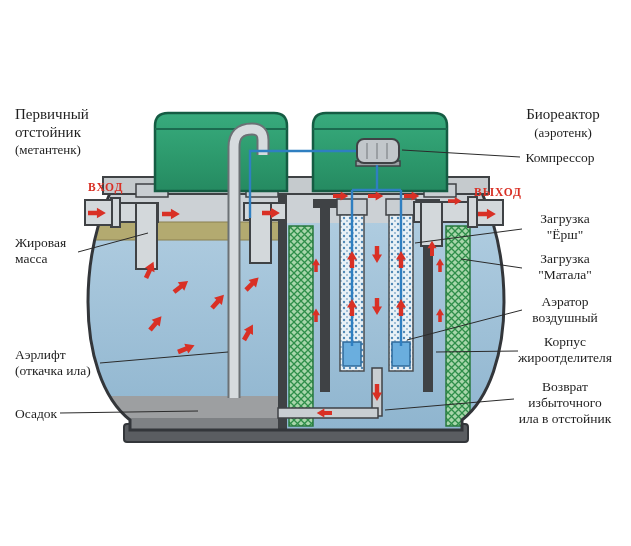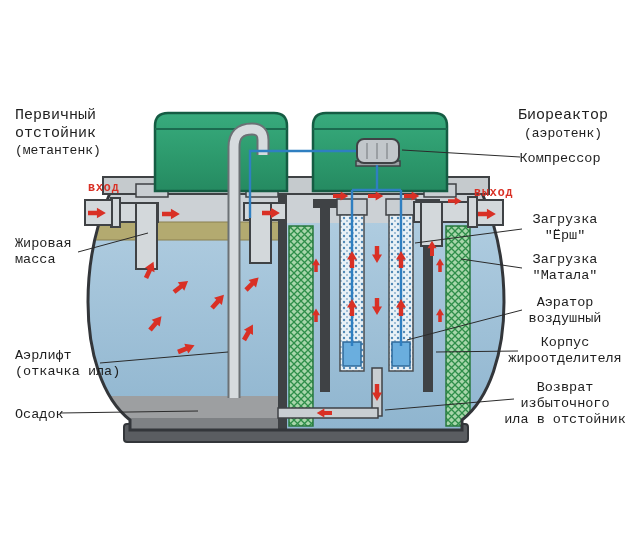--- a/index.html
+++ b/index.html
@@ -1,17 +1,17 @@
 <!DOCTYPE html>
 <html style="--arrow_red: #d93025; --cover_green: #2fa273; --cover_green_dark: #155c43; --water_blue: #a3c4da; --matala_green: #a8d6ab; --matala_line_green: #2f8f4a; --fat_olive: #b3aa70; --sediment_gray: #9d9fa1; --pipe_gray: #d3d8db; --metal_dark: #3f4245; --air_line_blue: #2f7fc1; --text_dark: #1e1e1e;"><head>
 <meta charset="utf-8">
 <style>
   html,body{margin:0;padding:0;background:#fff;}
   .stage{position:relative;width:631px;height:546px;background:#fff;overflow:hidden;
-         font-family:Liberation Mono, monospace;}
+         font-family:Liberation Serif, serif;}
   svg{display:block;}
   .title{font-size:15px;fill:var(--text_dark,#1e1e1e);}
   .lbl{font-size:13.5px;fill:var(--text_dark,#1e1e1e);}
   .small{font-size:13px;}
   .flow-lbl{font-size:11.5px;font-weight:bold;letter-spacing:1px;fill:var(--arrow_red,#d93025);}
   .arrow{fill:var(--arrow_red,#d93025);stroke:none;}
   .leader{stroke:#2b2b2b;stroke-width:1;fill:none;}
   .metal{fill:var(--pipe_gray,#d3d8db);stroke:#3f4245;stroke-width:2;}
   .metal-thin{fill:#c9ced2;stroke:#3f4245;stroke-width:1.5;}
   .darkwall{fill:var(--metal_dark,#3f4245);}

